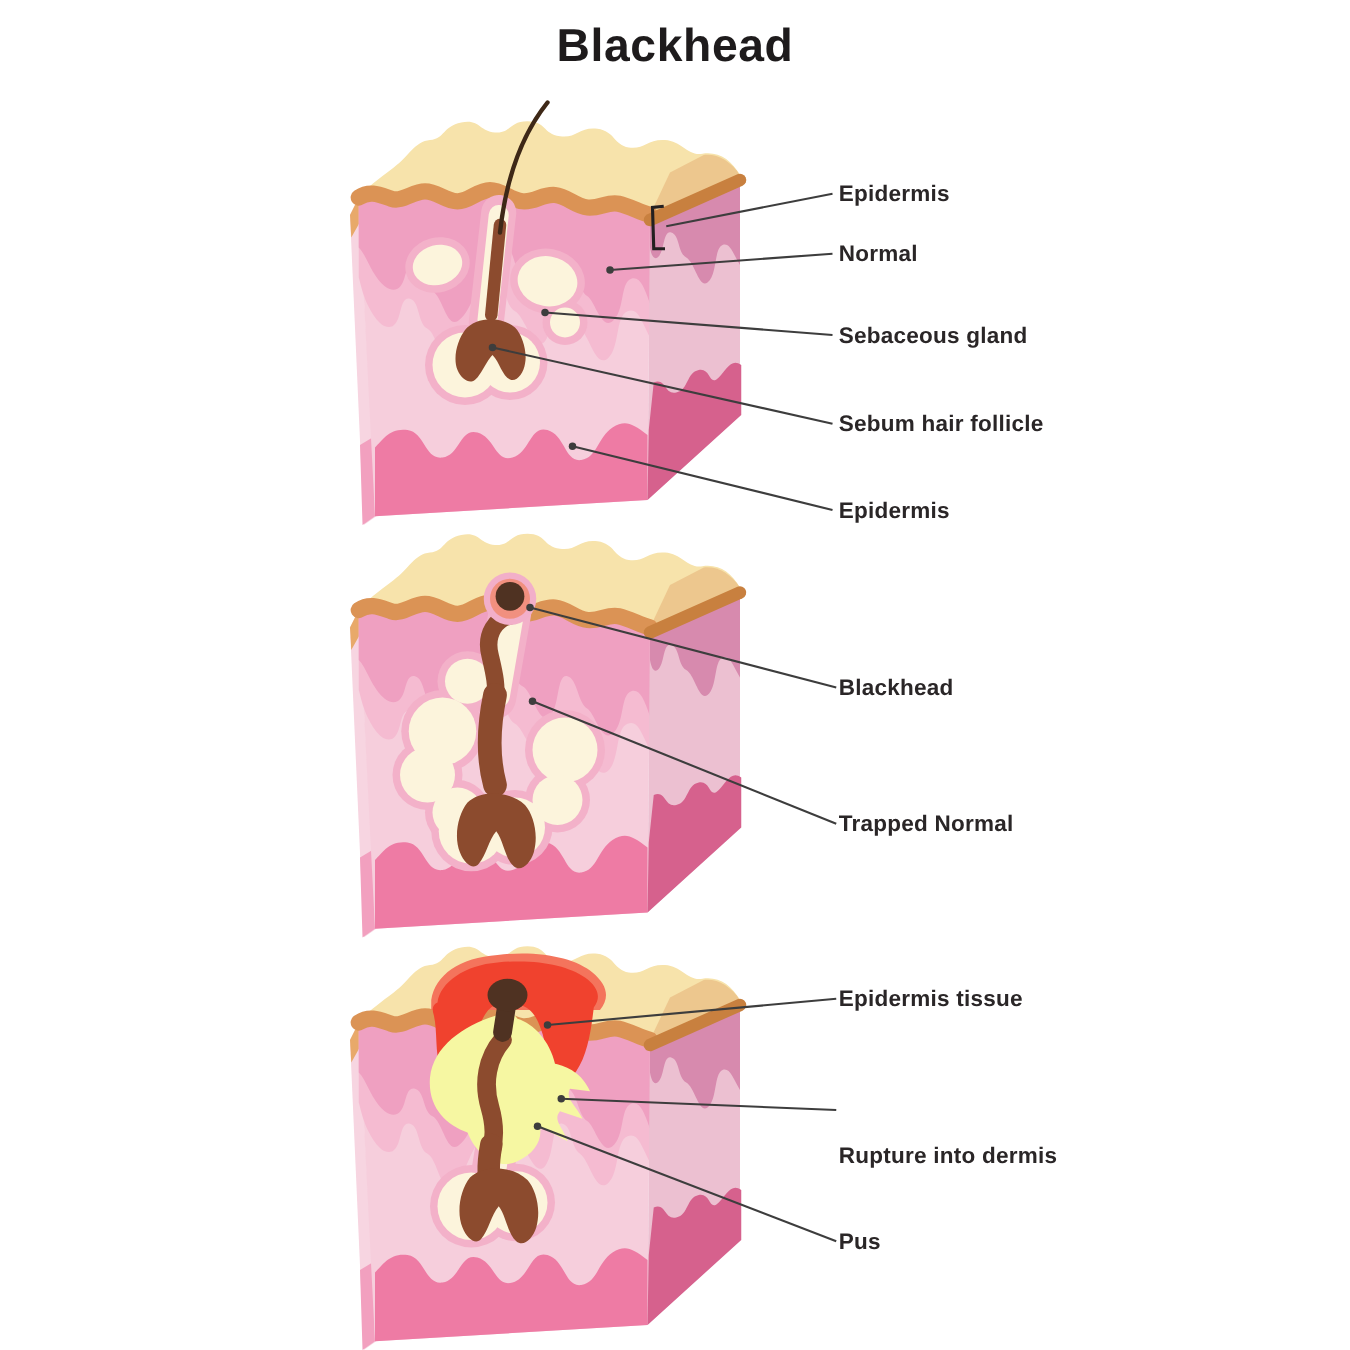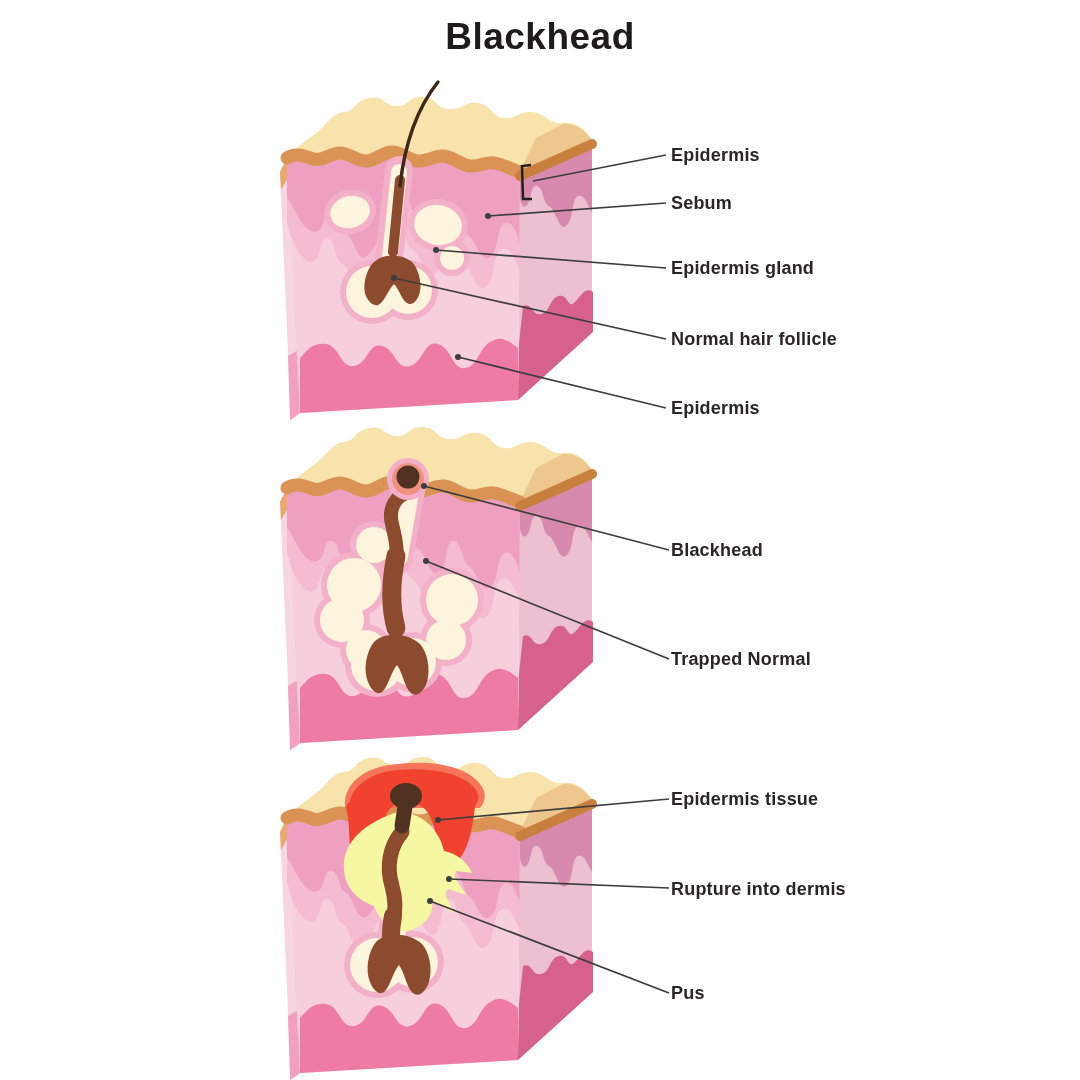--- a/index.html
+++ b/index.html
@@ -159,21 +159,21 @@
     <circle cx="458" cy="357" r="3"></circle>
     <circle cx="424" cy="486" r="3"></circle>
     <circle cx="426" cy="561" r="3"></circle>
     <circle cx="438" cy="820" r="3"></circle>
     <circle cx="449" cy="879" r="3"></circle>
     <circle cx="430" cy="901" r="3"></circle>
   </g>
 </svg>
 
 <div class="lbl" style="top:146px">Epidermis</div>
-<div class="lbl" style="top:194px">Sebum</div>
-<div class="lbl" style="top:259px">Epidermis gland</div>
-<div class="lbl" style="top:330px">Normal hair follicle</div>
+<div class="lbl" style="top:194px">Normal</div>
+<div class="lbl" style="top:259px">Sebaceous gland</div>
+<div class="lbl" style="top:330px">Sebum hair follicle</div>
 <div class="lbl" style="top:399px">Epidermis</div>
 <div class="lbl" style="top:541px">Blackhead</div>
 <div class="lbl" style="top:650px">Trapped Normal</div>
 <div class="lbl" style="top:790px">Epidermis tissue</div>
-<div class="lbl" style="top:880px">Rupture into dermis</div>
+<div class="lbl" style="top:915px">Rupture into dermis</div>
 <div class="lbl" style="top:984px">Pus</div>
 
 </body></html>

